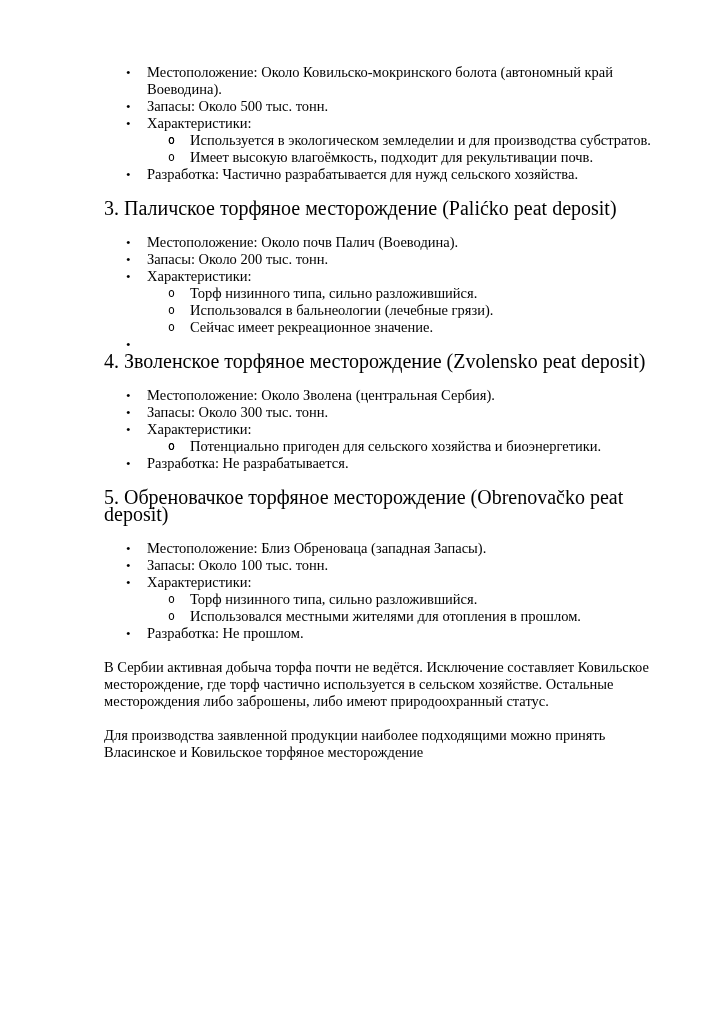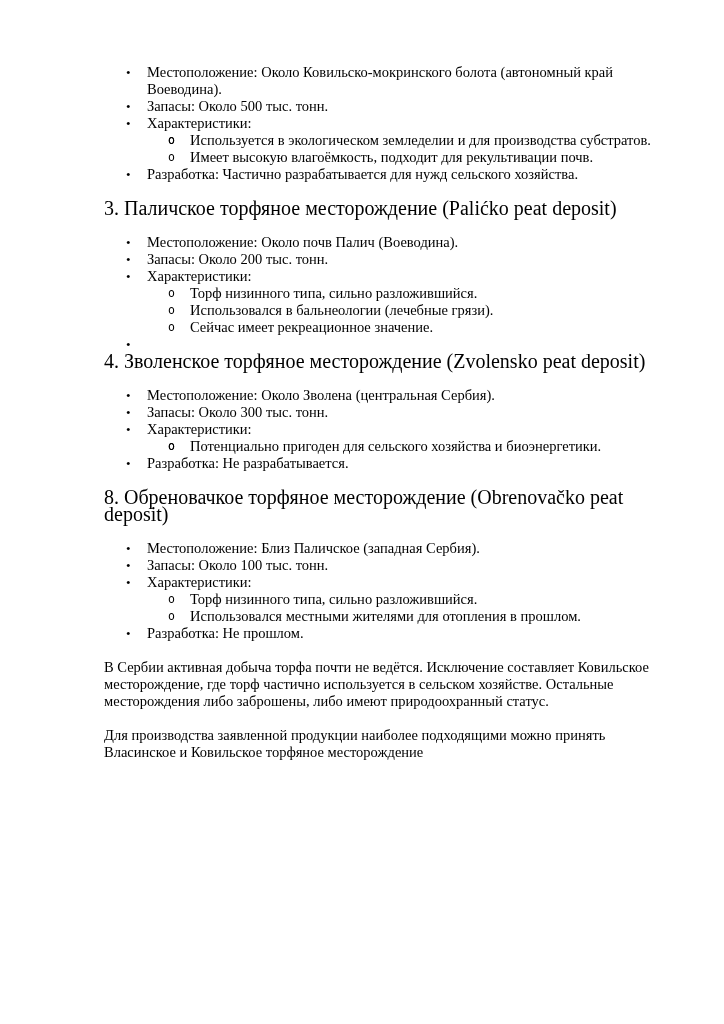--- a/index.html
+++ b/index.html
@@ -71,23 +71,23 @@
       </div>
       <div class="heading"><b>4. Зволенское торфяное месторождение (Zvolensko peat deposit)</b></div>
       <div class="list">
         <div class="li level1"><span class="marker">•</span><span class="li-text"><b>Местоположение</b><span>: Около Зволена (центральная Сербия).</span></span></div>
         <div class="li level1"><span class="marker">•</span><span class="li-text"><b>Запасы</b><span>: Около </span><b>300 тыс. тонн</b><span>.</span></span></div>
         <div class="li level1"><span class="marker">•</span><span class="li-text"><b>Характеристики</b><span>:</span></span></div>
         <div class="li level2"><span class="marker">o</span></div>
         <div class="li level2"><span class="marker">o</span><span class="li-text"><span>Потенциально пригоден для сельского хозяйства и биоэнергетики.</span></span></div>
         <div class="li level1"><span class="marker">•</span><span class="li-text"><b>Разработка</b><span>: Не разрабатывается.</span></span></div>
       </div>
-      <div class="heading"><b>8. Обреновачкое торфяное месторождение (Obrenovačko peat deposit)</b></div>
+      <div class="heading"><b>5. Обреновачкое торфяное месторождение (Obrenovačko peat deposit)</b></div>
       <div class="list">
-        <div class="li level1"><span class="marker">•</span><span class="li-text"><b>Местоположение</b><span>: Близ Паличское (западная Сербия).</span></span></div>
+        <div class="li level1"><span class="marker">•</span><span class="li-text"><b>Местоположение</b><span>: Близ Обреноваца (западная Запасы).</span></span></div>
         <div class="li level1"><span class="marker">•</span><span class="li-text"><b>Запасы</b><span>: Около </span><b>100 тыс. тонн</b><span>.</span></span></div>
         <div class="li level1"><span class="marker">•</span><span class="li-text"><b>Характеристики</b><span>:</span></span></div>
         <div class="li level2"><span class="marker">o</span><span class="li-text"><span>Торф </span><b>низинного типа</b><span>, сильно разложившийся.</span></span></div>
         <div class="li level2"><span class="marker">o</span><span class="li-text"><span>Использовался местными жителями для отопления в прошлом.</span></span></div>
         <div class="li level1"><span class="marker">•</span><span class="li-text"><b>Разработка</b><span>: Не прошлом.</span></span></div>
       </div>
       <div class="para"><span>В Сербии </span><b>активная добыча торфа почти не ведётся</b><span>. Исключение составляет </span><b>Ковильское месторождение</b><span>, где торф частично используется в сельском хозяйстве. Остальные месторождения либо заброшены, либо имеют природоохранный статус.</span></div>
       <div class="para"><span>Для производства заявленной продукции наиболее подходящими можно принять </span><b>Власинское и Ковильское торфяное месторождение</b></div>
     </div>
 </div>

